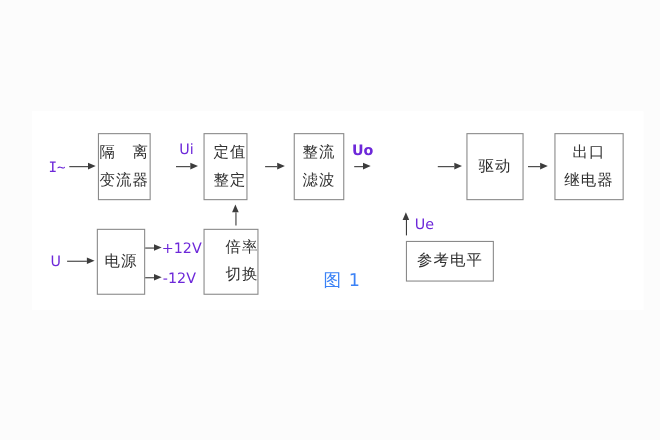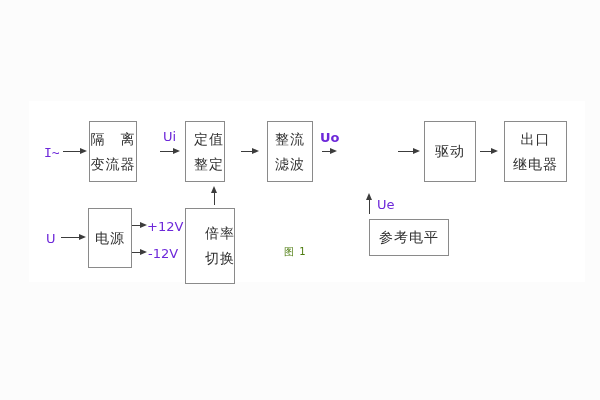--- a/index.html
+++ b/index.html
@@ -27,36 +27,36 @@
     box-sizing:border-box;
     white-space:nowrap;
   }
   .b-isolation{left:89px;top:121px;width:48px;height:61px;}
   .b-setting{left:185px;top:121px;width:40px;height:61px;align-items:flex-end;}
   .b-rectify{left:267px;top:121px;width:46px;height:61px;}
   .b-level{left:344px;top:121px;width:44px;height:61px;}
   .b-drive{left:424px;top:121px;width:52px;height:61px;}
   .b-output{left:504px;top:121px;width:63px;height:61px;}
   .b-power{left:88px;top:208px;width:44px;height:60px;}
-  .b-ratio{left:185px;top:208px;width:50px;height:76px;padding-left:20px;}
+  .b-ratio{left:185px;top:208px;width:50px;height:60px;padding-left:20px;}
   .b-reference{left:333px;top:219px;width:80px;height:37px;margin-left:36px;}
 
   .sig{
     position:absolute;
     font-size:13px;color:#6d28d9;
     white-space:nowrap;
   }
   .s-i{left:44px;top:145px;font-family:"DejaVu Sans Mono","Liberation Mono",monospace;}
   .s-u{left:46px;top:231px;}
   .s-ui{left:163px;top:129px;}
   .s-uo{left:320px;top:130px;font-weight:bold;}
   .s-ue{left:377px;top:197px;}
   .s-p12{left:147px;top:219px;}
   .s-m12{left:148px;top:246px;}
-  .caption{left:284px;top:245px;font-size:10px;color:#4d7c0f;letter-spacing:1px;}
+  .caption{left:294px;top:245px;font-size:16px;color:#3b82f6;letter-spacing:1px;}
 
   
   .harrow{
     position:absolute;height:1px;background:#3c3c3c;
   }
   .harrow::after{
     content:"";position:absolute;right:-7px;top:-3px;
     width:0;height:0;
     border-left:7px solid #3c3c3c;
     border-top:3.5px solid transparent;

